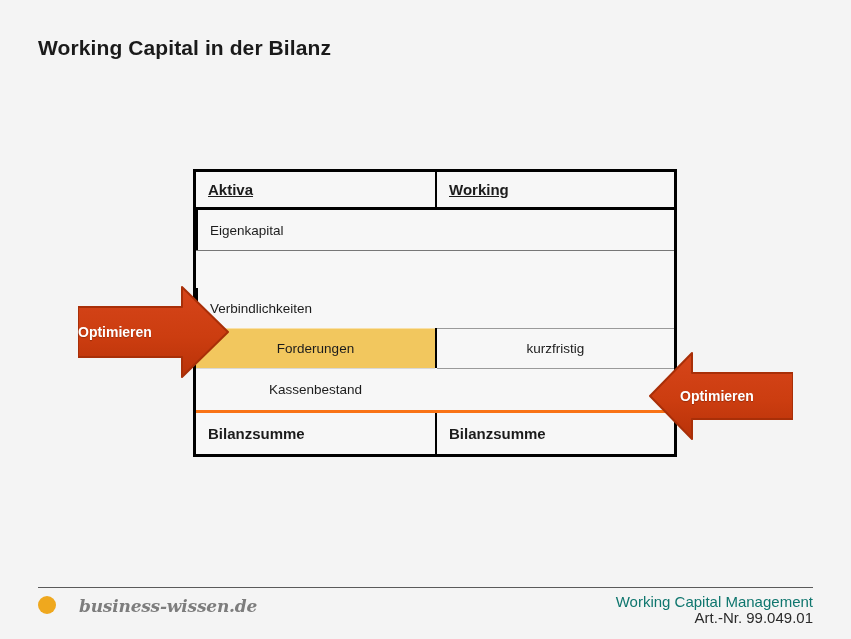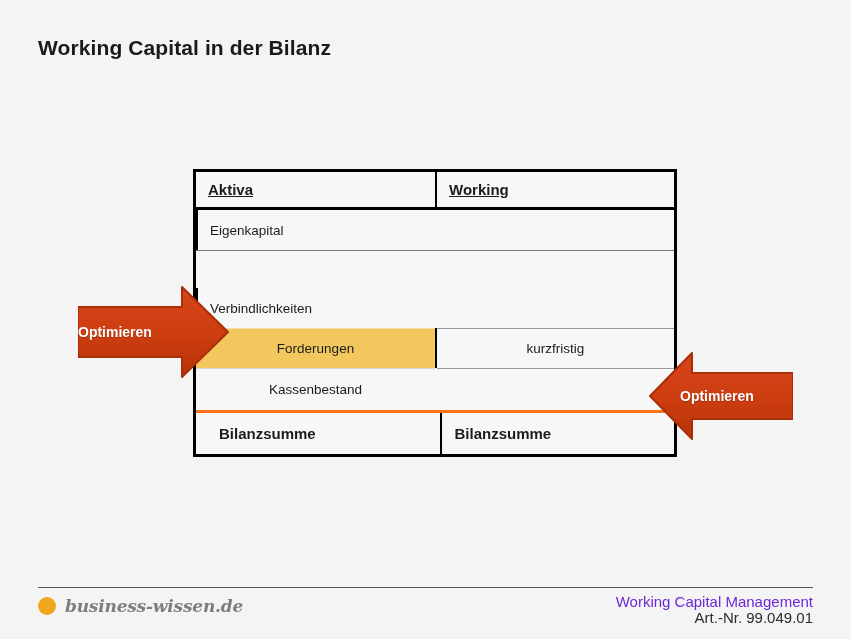--- a/index.html
+++ b/index.html
@@ -83,21 +83,21 @@
     height: 38px;
     border-bottom: 3px solid #000;
   }
   .row-head .bt-cell { font-size: 15px; font-weight: bold; text-decoration: underline; }
 
   .row-r1 { top: 38px;  height: 41px; border-bottom: 1px solid #777; }
   .row-r2 { top: 79px;  height: 37px; border-bottom: 1px solid #777; }
   .row-r3 { top: 116px; height: 40px; }
   .row-r4 { top: 156px; height: 40px; align-items: center; }
   .row-r5 { top: 196px; height: 45px; border-bottom: 3px solid #f97316; }
-  .row-sum{ top: 241px; height: 41px; padding-left: 11px; }
+  .row-sum{ top: 241px; height: 41px; }
   .row-sum .bt-cell { font-size: 15px; font-weight: bold; }
 
   
   .sep-vf {
     position: absolute;
     left: 0; top: 156px;
     width: 239px;
     height: 1px;
     background: #f9e0a6;
   }
@@ -164,21 +164,22 @@
     top: 587px;
     width: 775px;
     height: 1px;
     background: #5a5a5a;
   }
   #footer-logo {
     position: absolute;
     left: 38px;
     top: 596px;
     display: flex;
-    align-items: center;
+    align-items: flex-start;
+    gap: 14px;
   }
   #logo-dot {
     width: 18px;
     height: 18px;
     border-radius: 50%;
     background: #efa81e;
     margin-right: 9px;
     flex: none;
   }
   #logo-text {
@@ -190,21 +191,21 @@
     letter-spacing: -0.2px;
   }
   #footer-right {
     position: absolute;
     right: 38px;
     top: 592px;
     text-align: right;
   }
   #footer-product {
     font-size: 15px;
-    color: #6d28d9;
+    color: #0f766e;
     line-height: 19px;
     white-space: nowrap;
   }
   #footer-artnr {
     font-size: 15px;
     color: #2b2b2b;
     line-height: 12px;
     margin-top: 1px;
     white-space: nowrap;
   }

